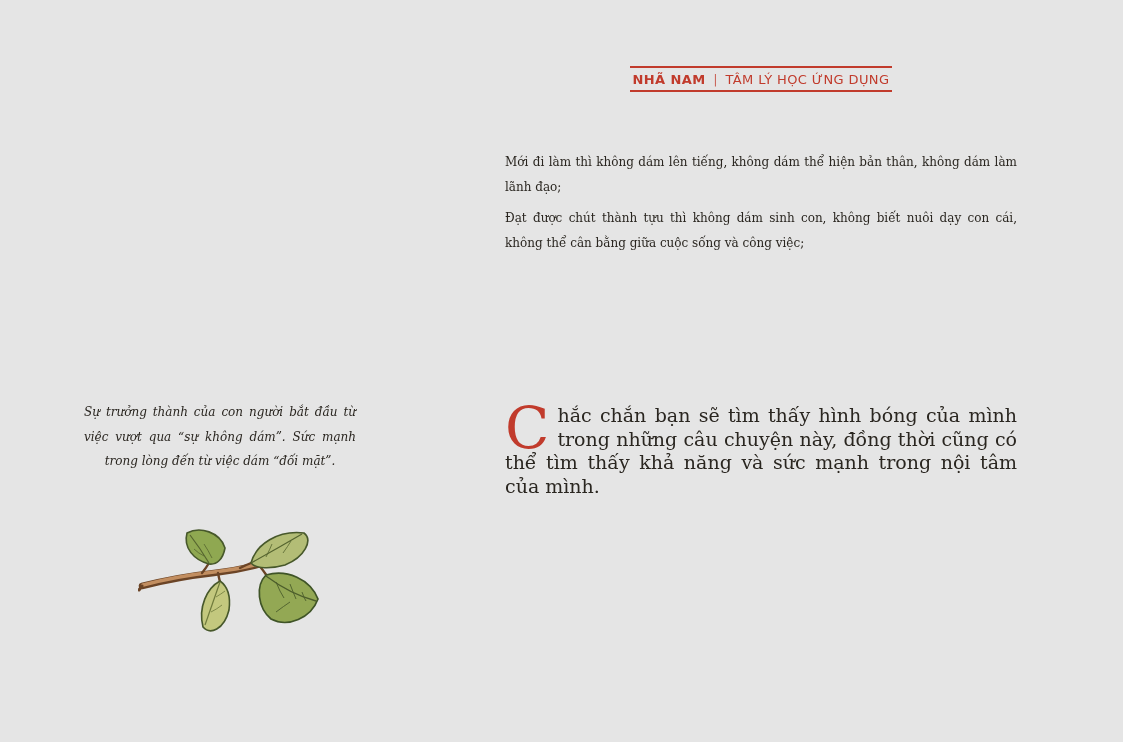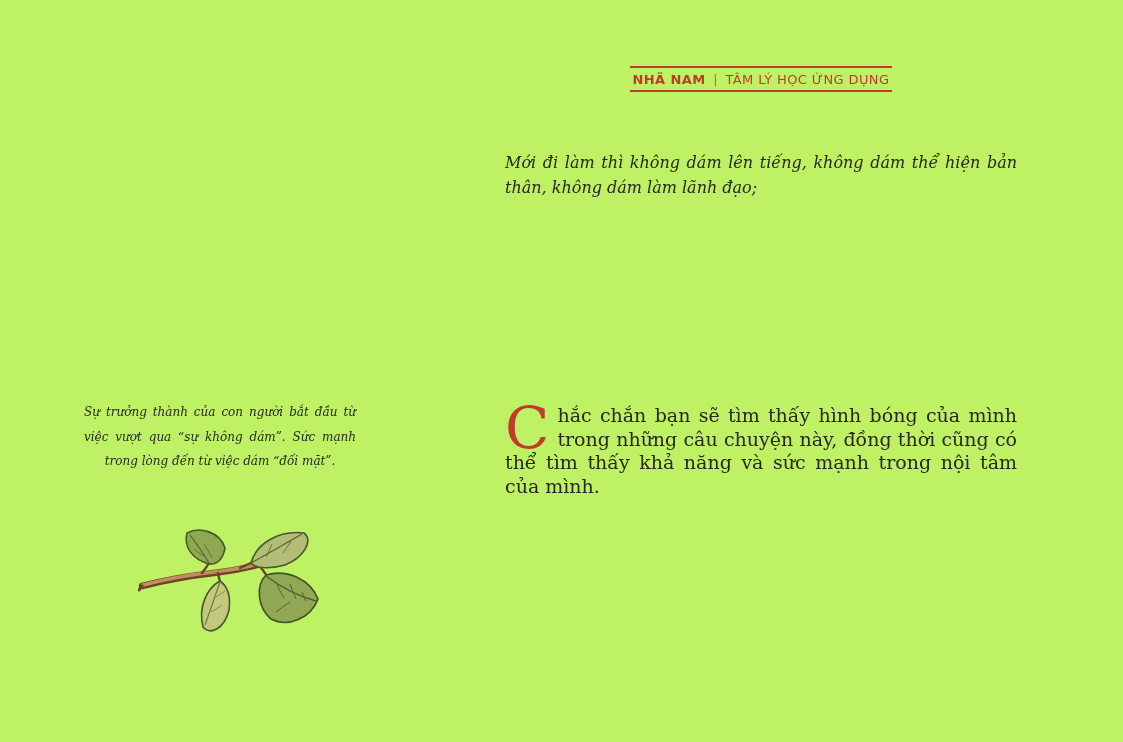--- a/index.html
+++ b/index.html
@@ -3,21 +3,21 @@
 <meta charset="utf-8">
 <style>
   html,body { margin:0; padding:0; }
   body {
     font-family: "DejaVu Serif", serif;
     background:#fffdf5;
   }
   .page {
     position:relative;
     width:1123px; height:742px;
-    background:#bef264;
+    background:#e5e5e5;
     overflow:hidden;
     color:#2a2620;
   }
   
   .brand-header {
     position:absolute; left:505px; top:66px; width:512px;
     text-align:center;
   }
   .brand-header .rule-box {
     display:inline-block;
@@ -30,22 +30,21 @@
     color:#c13b2c;
     white-space:nowrap;
   }
   .brand-name { font-weight:bold; }
   .brand-sep { font-weight:normal; opacity:0.75; padding:0 3px; }
   .series-title { font-weight:normal; }
 
   
   .intro-block {
     position:absolute; left:505px; top:150px; width:512px;
-    font-style:italic;
-    font-size:16px;
+    font-size:12px;
     line-height:25px;
     text-align:justify;
   }
   .intro-block p { margin:0 0 6px 0; }
 
   
   .pull-quote {
     position:absolute; left:84px; top:400px; width:272px;
     font-style:italic;
     font-size:12px;
@@ -85,20 +84,21 @@
   <div class="brand-header">
     <span class="rule-box">
       <span class="brand-name">NHÃ NAM</span>
       <span class="brand-sep">|</span>
       <span class="series-title">TÂM LÝ HỌC ỨNG DỤNG</span>
     </span>
   </div>
 
   <div class="intro-block">
     <p>Mới đi làm thì không dám lên tiếng, không dám thể hiện bản thân, không dám làm lãnh đạo;</p>
+    <p>Đạt được chút thành tựu thì không dám sinh con, không biết nuôi dạy con cái, không thể cân bằng giữa cuộc sống và công việc;</p>
   </div>
 
   <div class="pull-quote">Sự trưởng thành của con người bắt đầu từ việc vượt qua “sự không dám”. Sức mạnh trong lòng đến từ việc dám “đối mặt”.</div>
 
   <svg class="leaf-illustration" viewBox="0 0 195 118" xmlns="http://www.w3.org/2000/svg">
 
     <path d="M4,64 Q40,55 76,51 Q112,47 142,36" fill="none" stroke="#6b4426" stroke-width="6.5" stroke-linecap="round"></path>
     <path d="M5,63 Q40,54 76,50 Q112,46 141,36" fill="none" stroke="#c28e60" stroke-width="3.6" stroke-linecap="round"></path>
     <path d="M4,64 l-3,4" stroke="#6b4426" stroke-width="3" stroke-linecap="round"></path>
 

